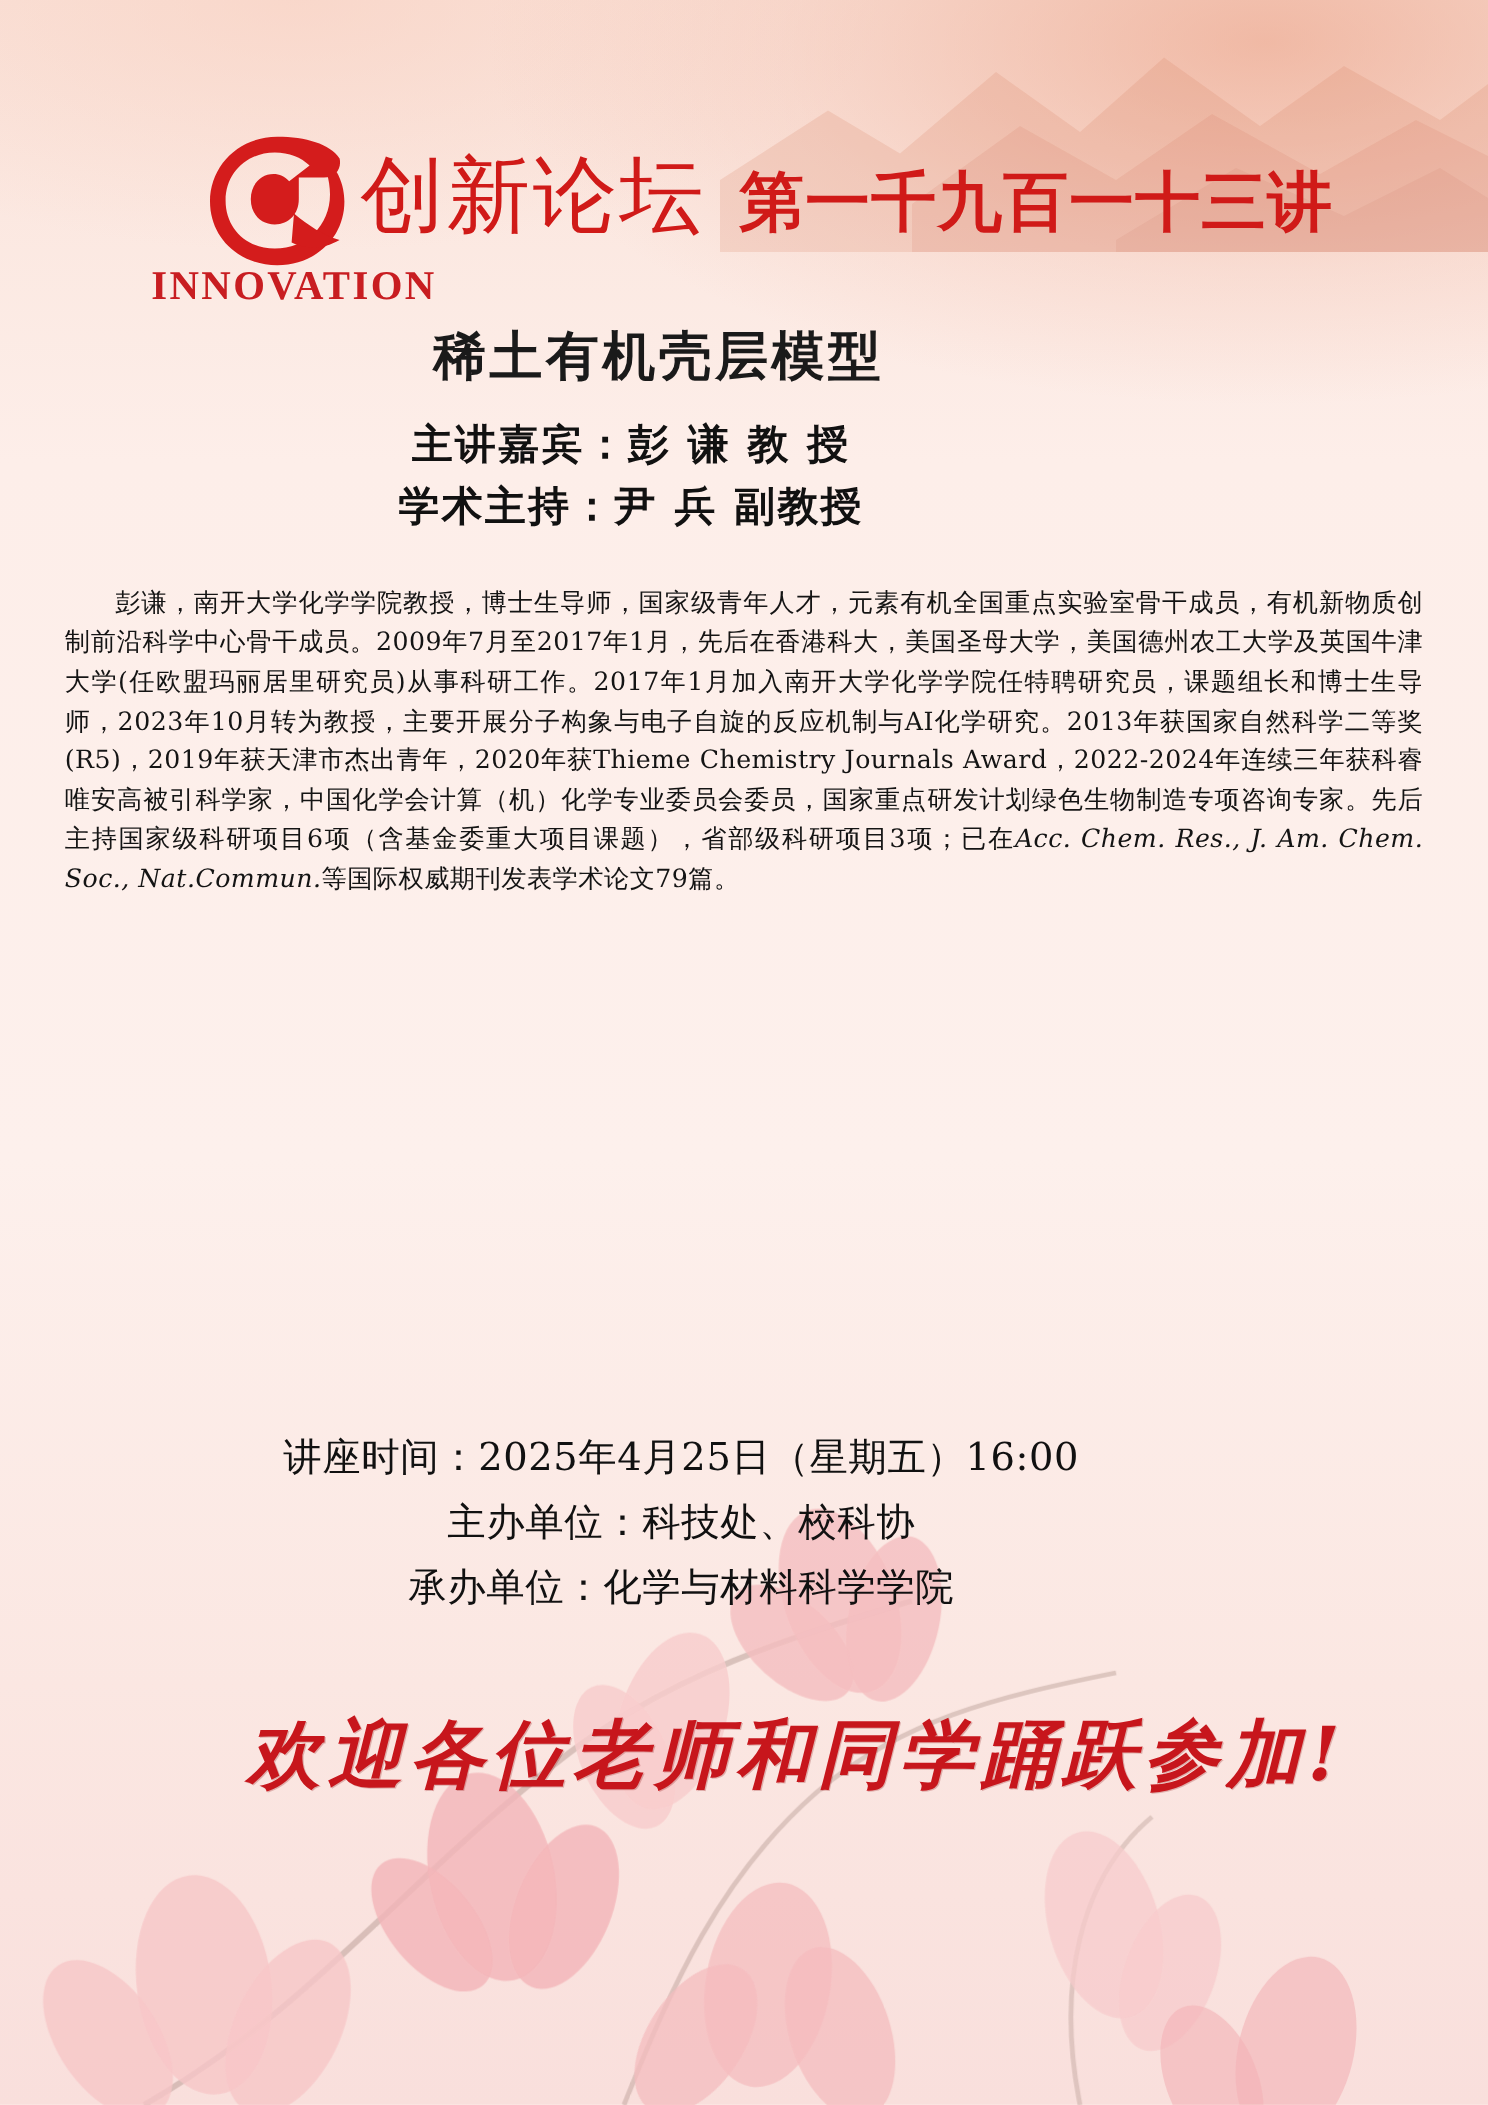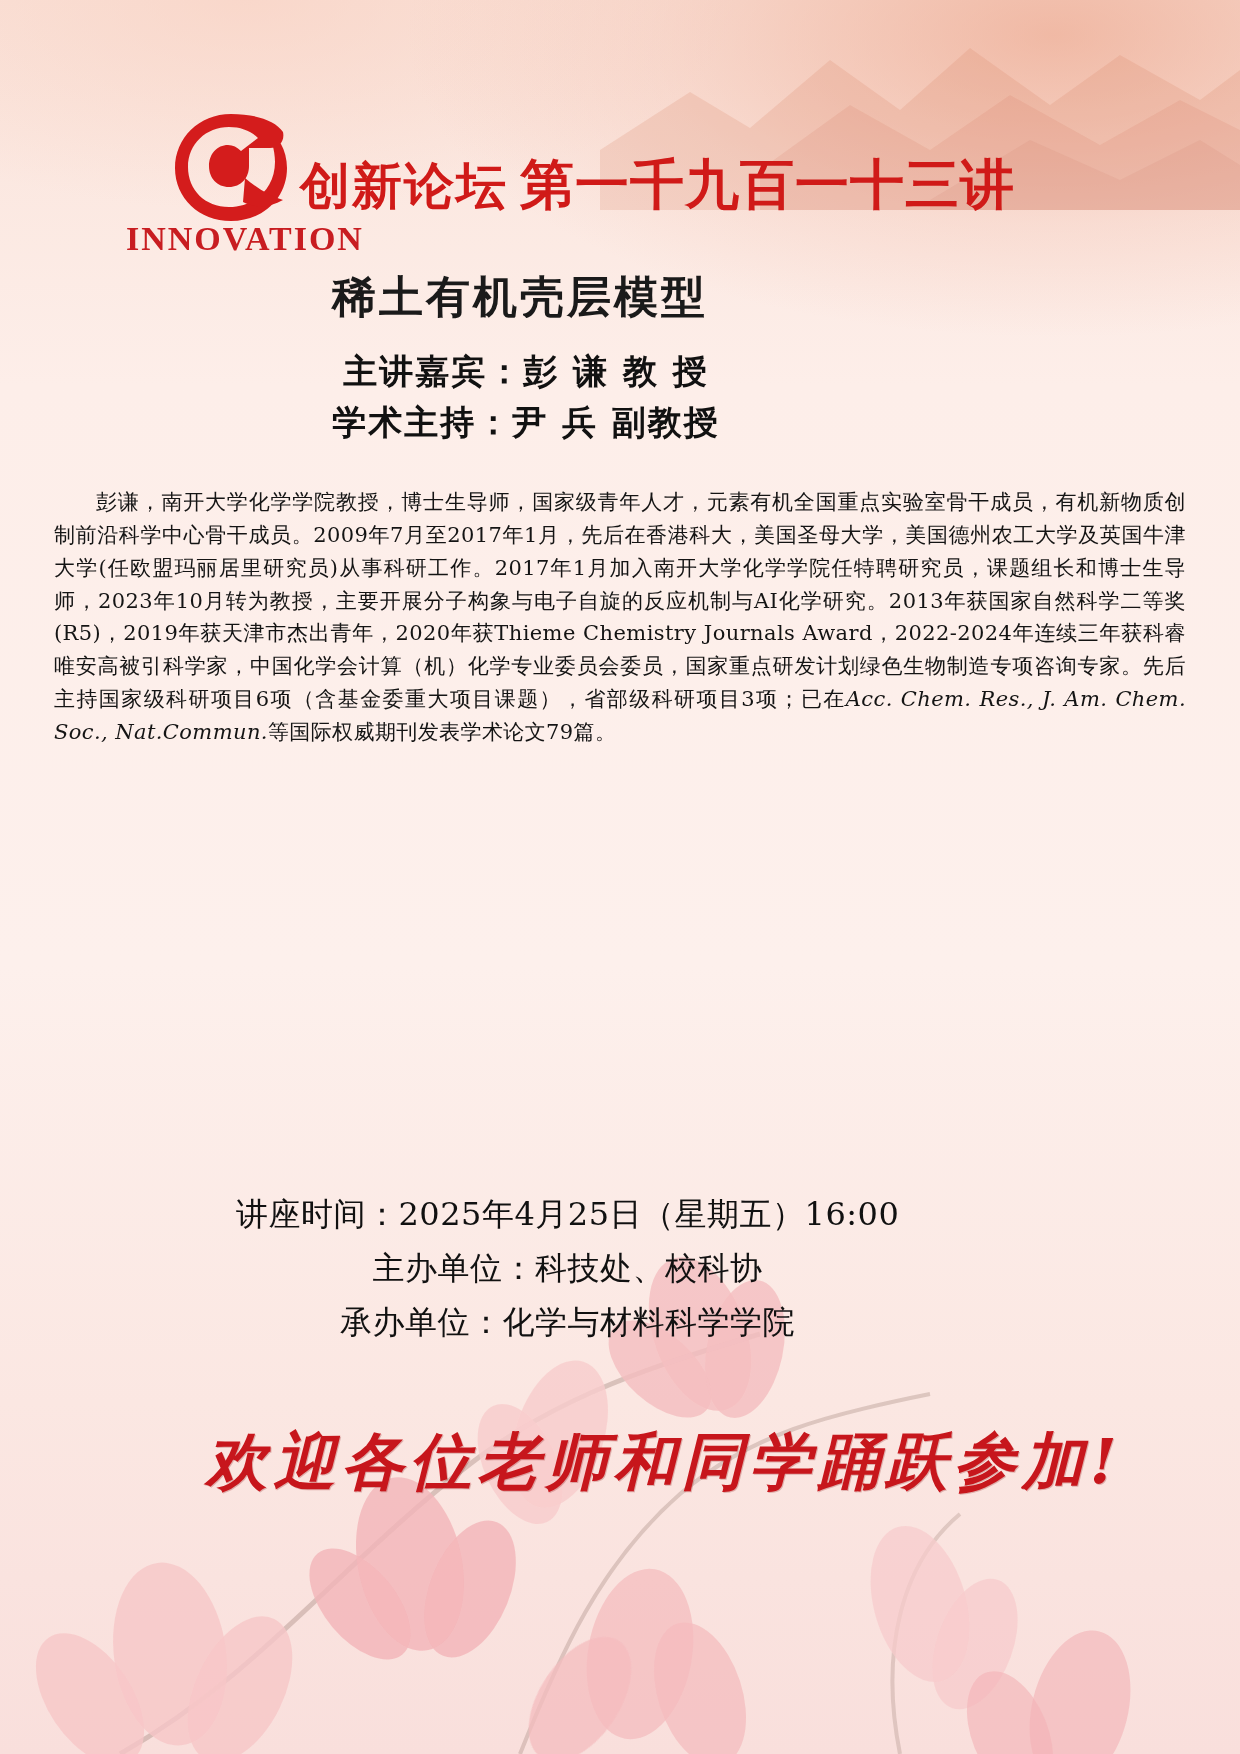--- a/index.html
+++ b/index.html
@@ -70,49 +70,49 @@
     position: absolute;
     left: 300px;
     top: 128px;
     width: 830px;
     display: flex;
     align-items: baseline;
     white-space: nowrap;
   }
   .forum-title {
     font-family: "DejaVu Serif", serif;
-    font-weight: 700;
-    font-size: 50px;
+    font-weight: 400;
+    font-size: 70px;
     color: #d01a18;
     letter-spacing: 2px;
     line-height: 1;
-    margin-top: 33px;
   }
   .forum-session {
     font-family: "DejaVu Serif", serif;
     font-weight: 700;
     font-size: 54px;
     color: #d01a18;
     letter-spacing: 1px;
-    margin-left: 12px;
+    margin-left: 28px;
     line-height: 1;
   }
 
   
   .lecture-title {
     position: absolute;
     top: 268px;
     left: 0;
     width: 1040px;
     text-align: center;
     font-family: "DejaVu Serif", serif;
     font-weight: 700;
     font-size: 44px;
     color: #1a1a1a;
     letter-spacing: 3px;
+    padding-left: 29px;
   }
 
   .speaker-block {
     position: absolute;
     top: 346px;
     left: 0;
     width: 1052px;
     text-align: center;
   }
   .speaker-line {

